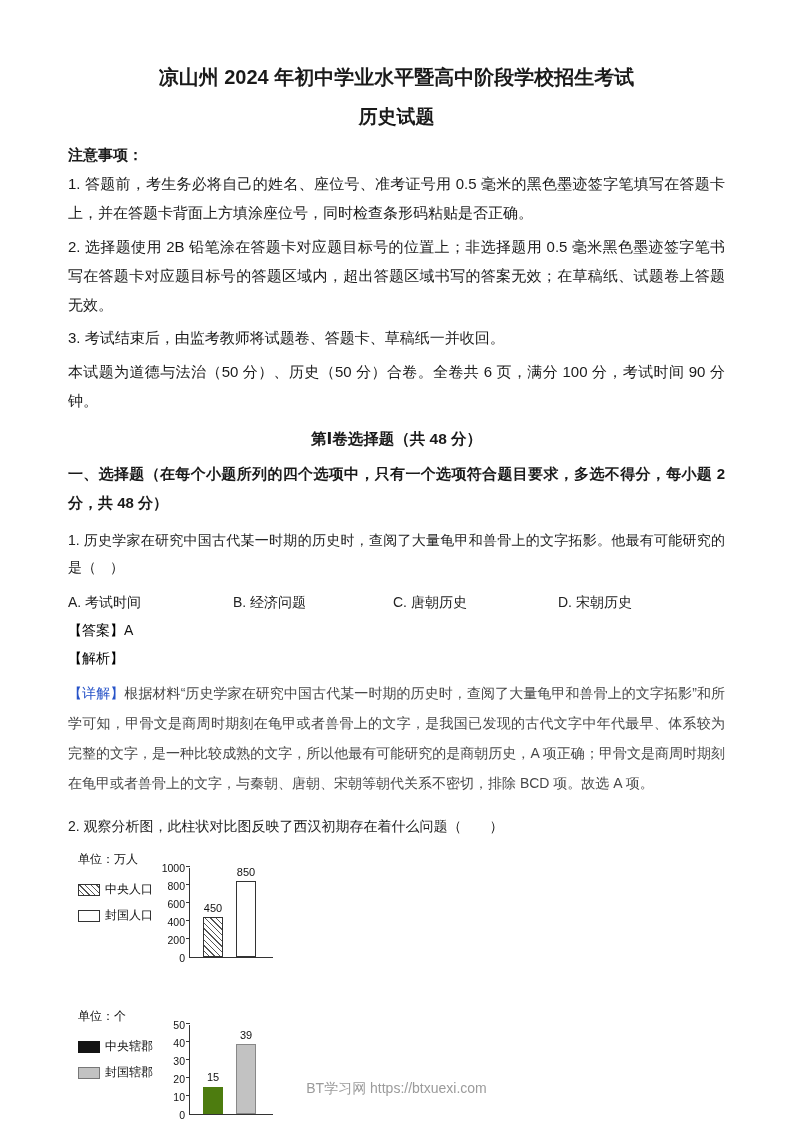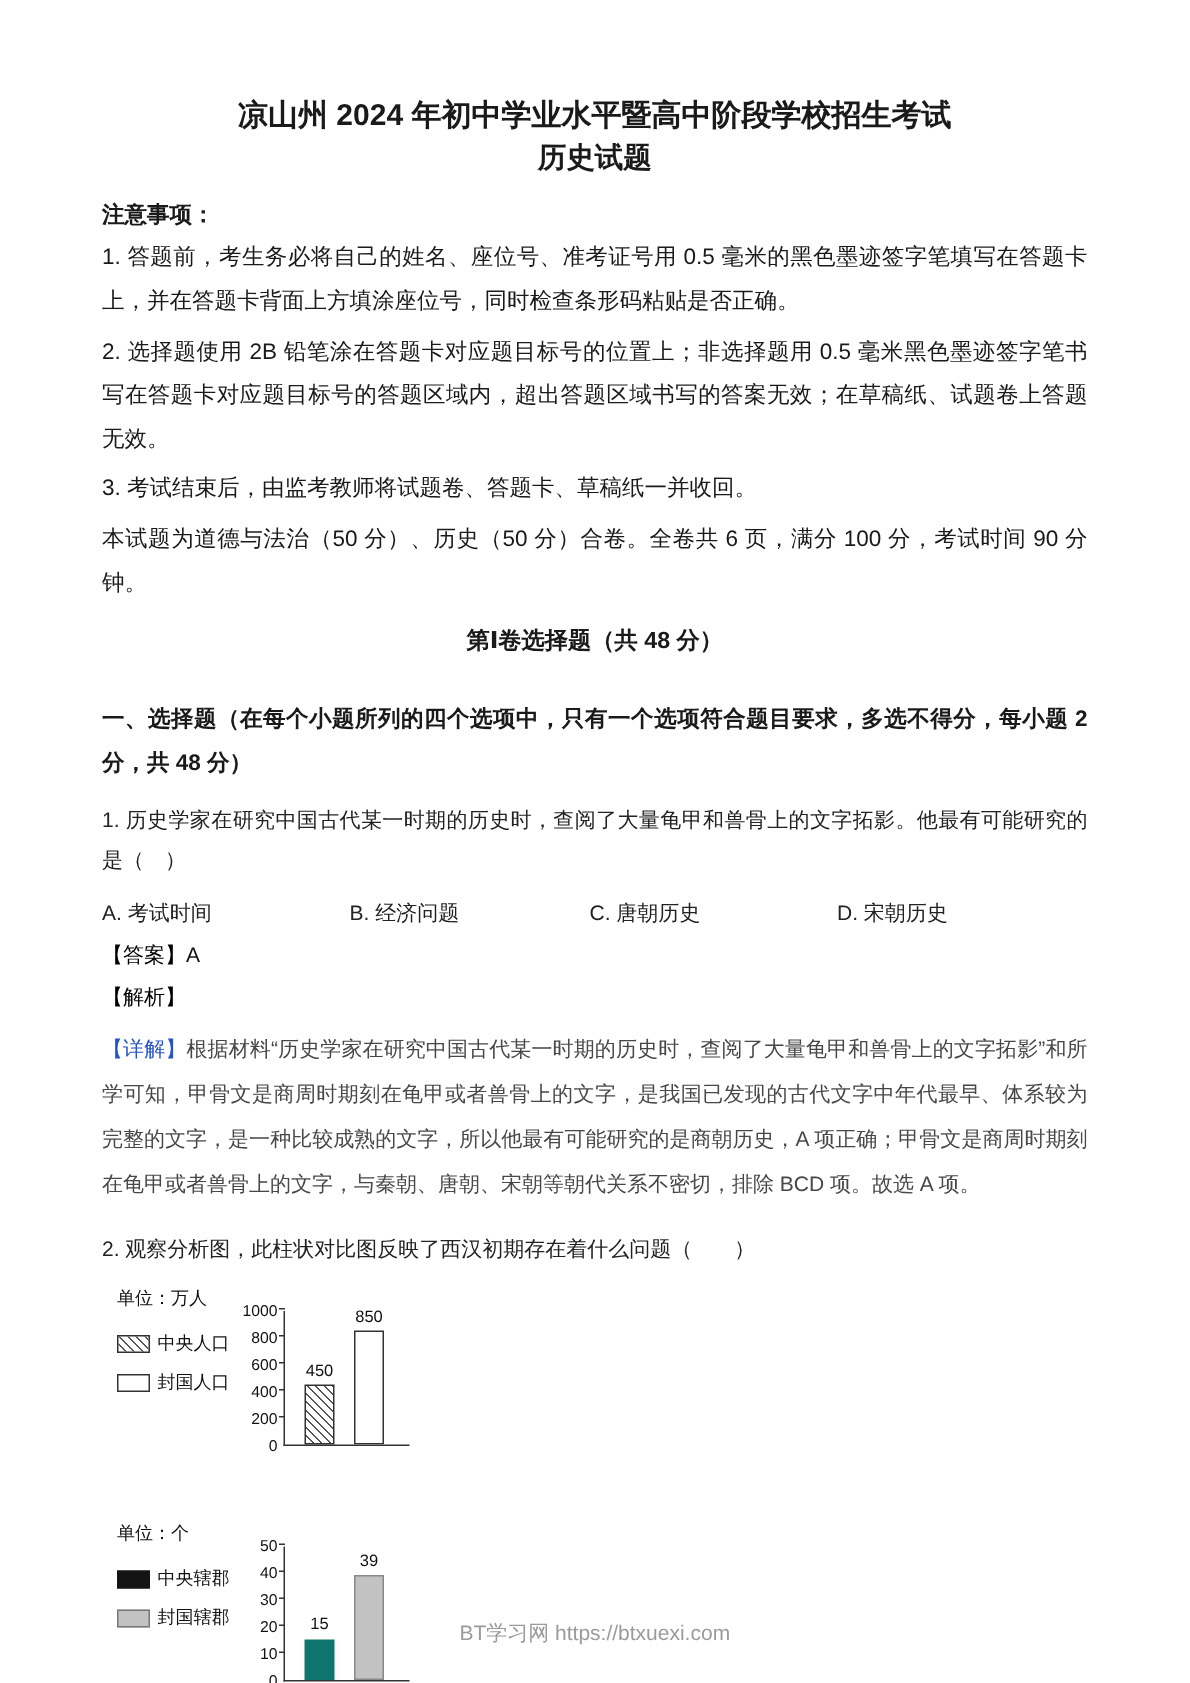--- a/index.html
+++ b/index.html
@@ -21,41 +21,41 @@
     text-align: center;
     font-size: 20px;
     font-weight: bold;
     line-height: 1.5;
     margin-top: 14px;
   }
   .doc-subtitle {
     text-align: center;
     font-size: 19px;
     font-weight: bold;
-    margin-top: 0;
+    margin-top: 12px;
     margin-bottom: 16px;
   }
   .notice-heading {
     font-size: 15px;
     font-weight: bold;
     margin-top: 10px;
   }
   .notice-item {
     font-size: 15px;
     font-weight: normal;
     line-height: 1.95;
     text-align: justify;
     margin-top: 4px;
   }
   .part-heading {
     text-align: center;
     font-size: 15.5px;
     font-weight: bold;
     margin-top: 14px;
-    margin-bottom: 28px;
+    margin-bottom: 10px;
   }
   .section-intro {
     font-size: 15px;
     font-weight: bold;
     line-height: 1.9;
     text-align: justify;
     margin-bottom: 10px;
   }
   .q-stem {
     font-size: 14px;
@@ -164,21 +164,21 @@
   .bar {
     position: absolute;
     bottom: 0;
     width: 20px;
   }
   .bar-hatch {
     background: repeating-linear-gradient(45deg, #ffffff 0px, #ffffff 3px, #555555 3px, #555555 4px);
     border: 1px solid #333;
   }
   .bar-white { background: #ffffff; border: 1px solid #333; }
-  .bar-black { background: #0f766e; }
+  .bar-black { background: #4d7c0f; }
   .bar-gray  { background: #c2c2c2; border: 1px solid #888; }
   .bar-value {
     position: absolute;
     top: -15px;
     left: 50%;
     transform: translateX(-50%);
     font-size: 11px;
     color: #111;
     line-height: 1;
   }

